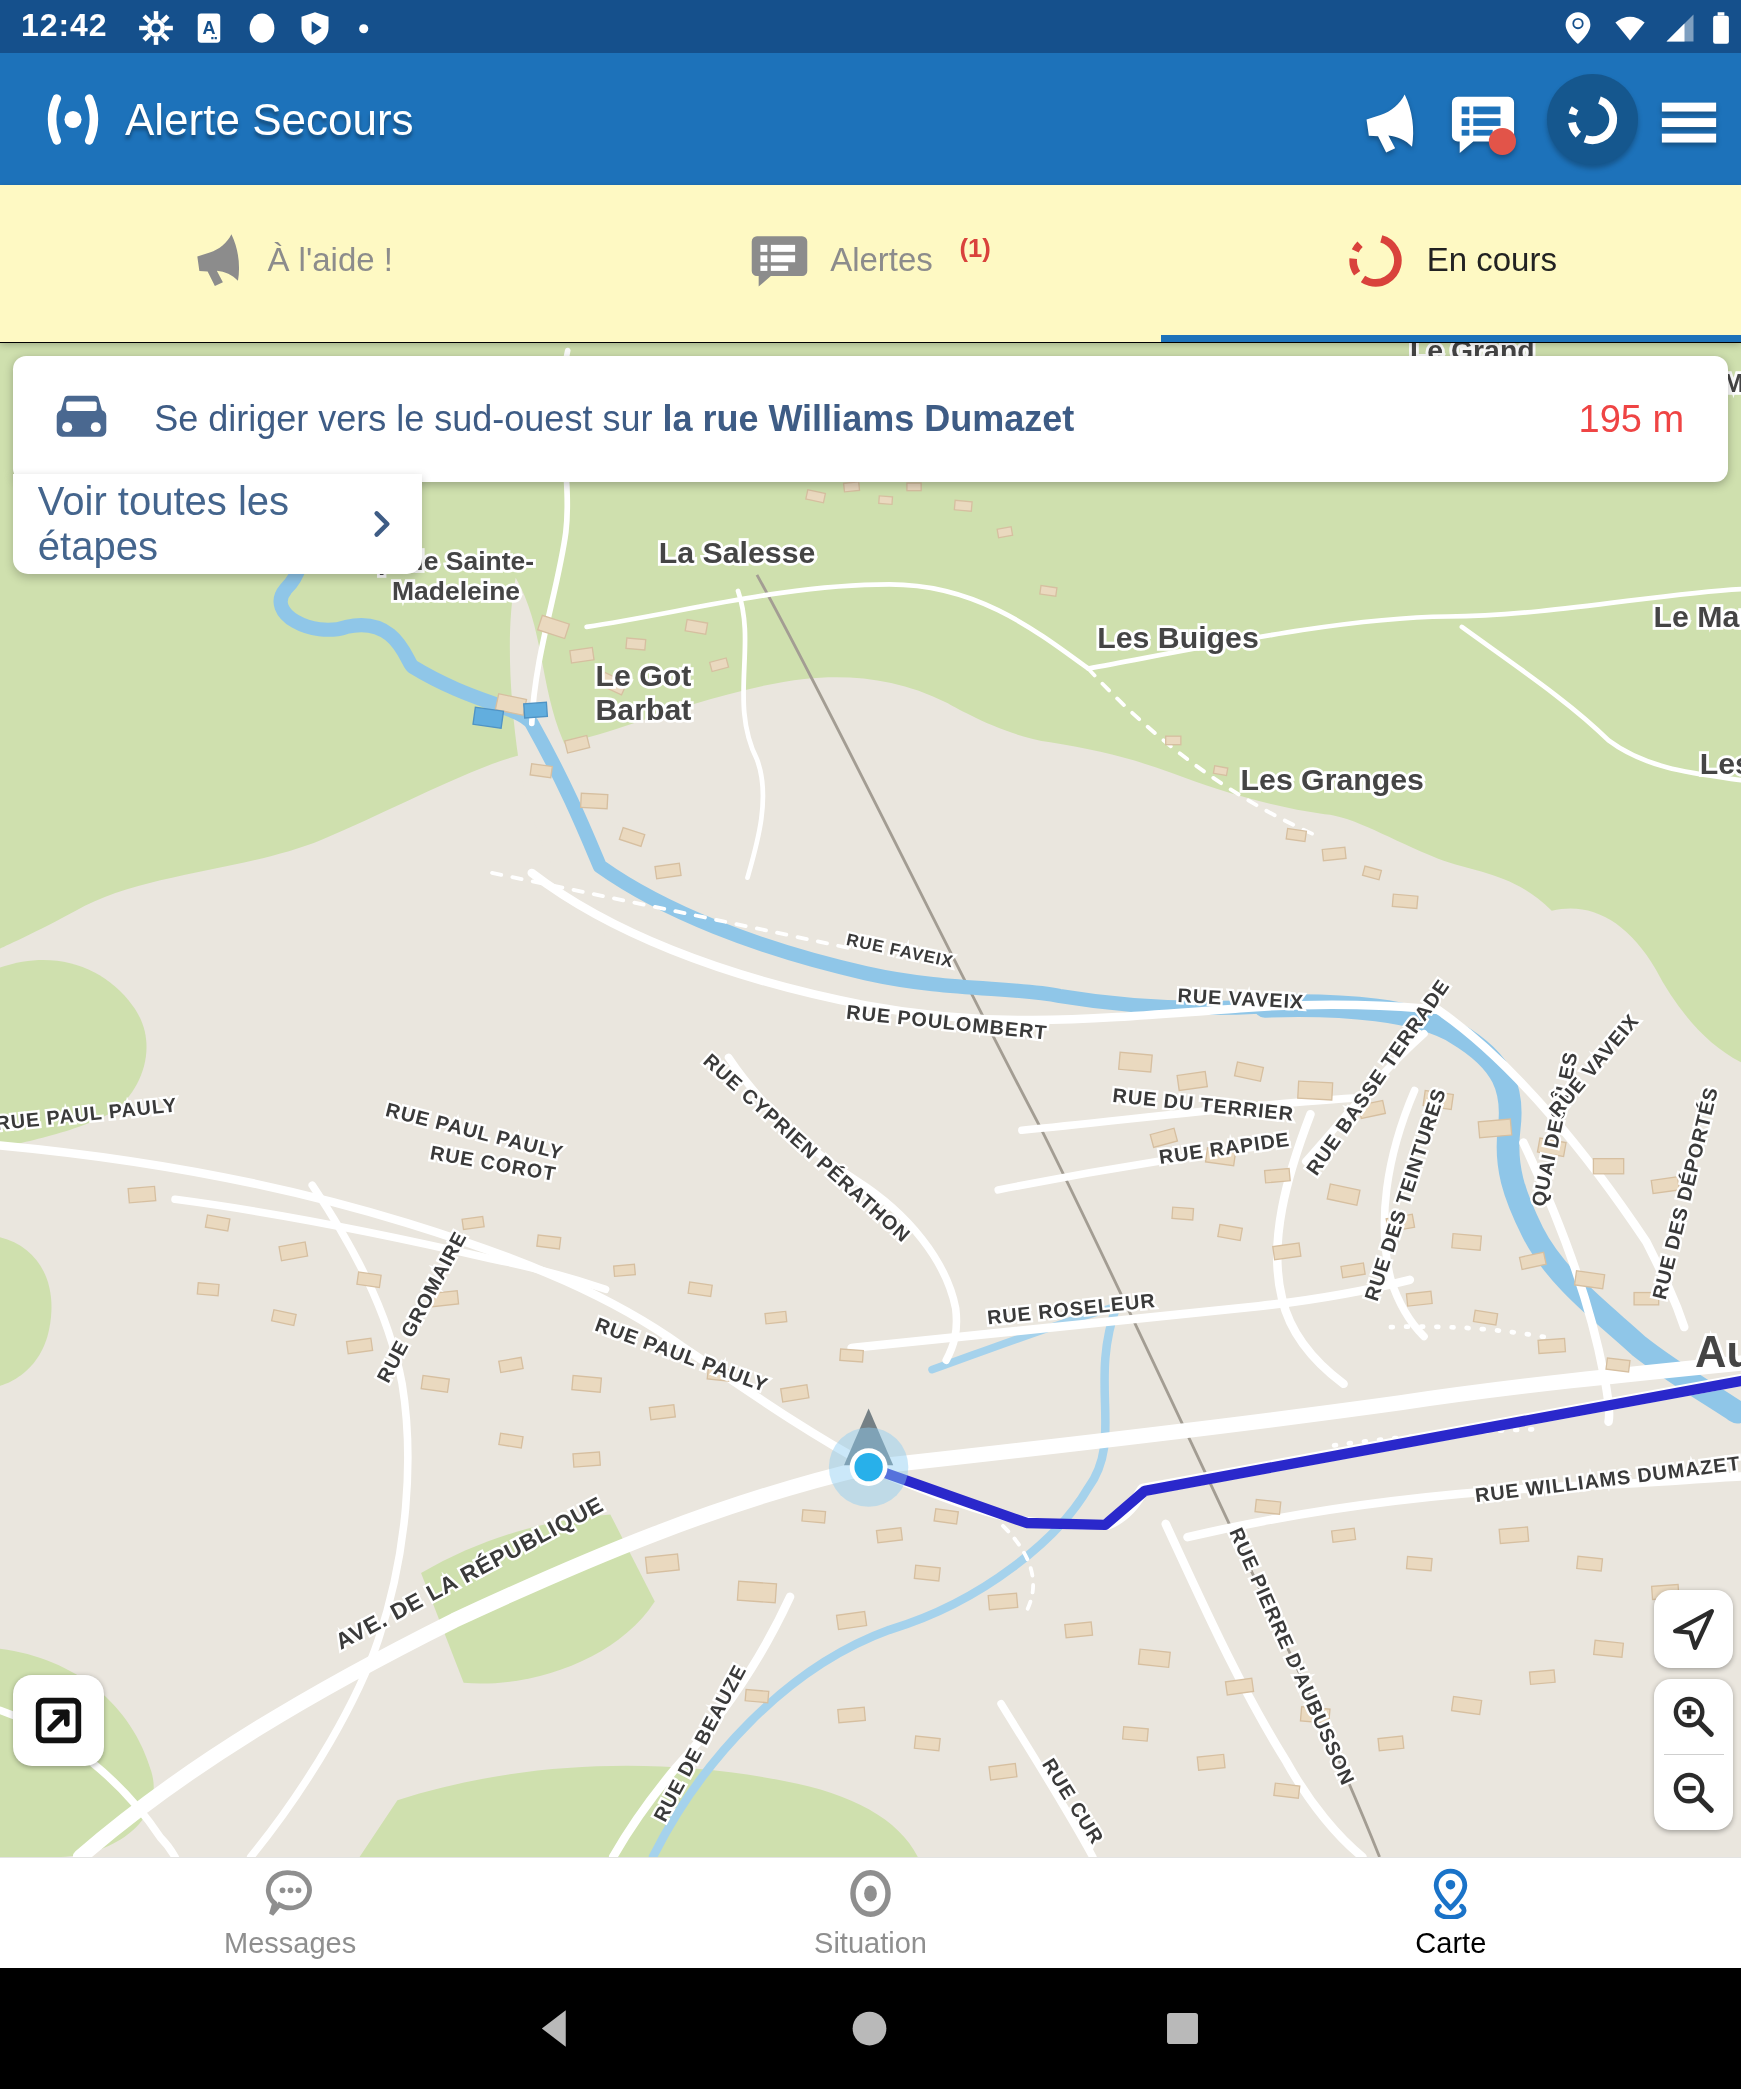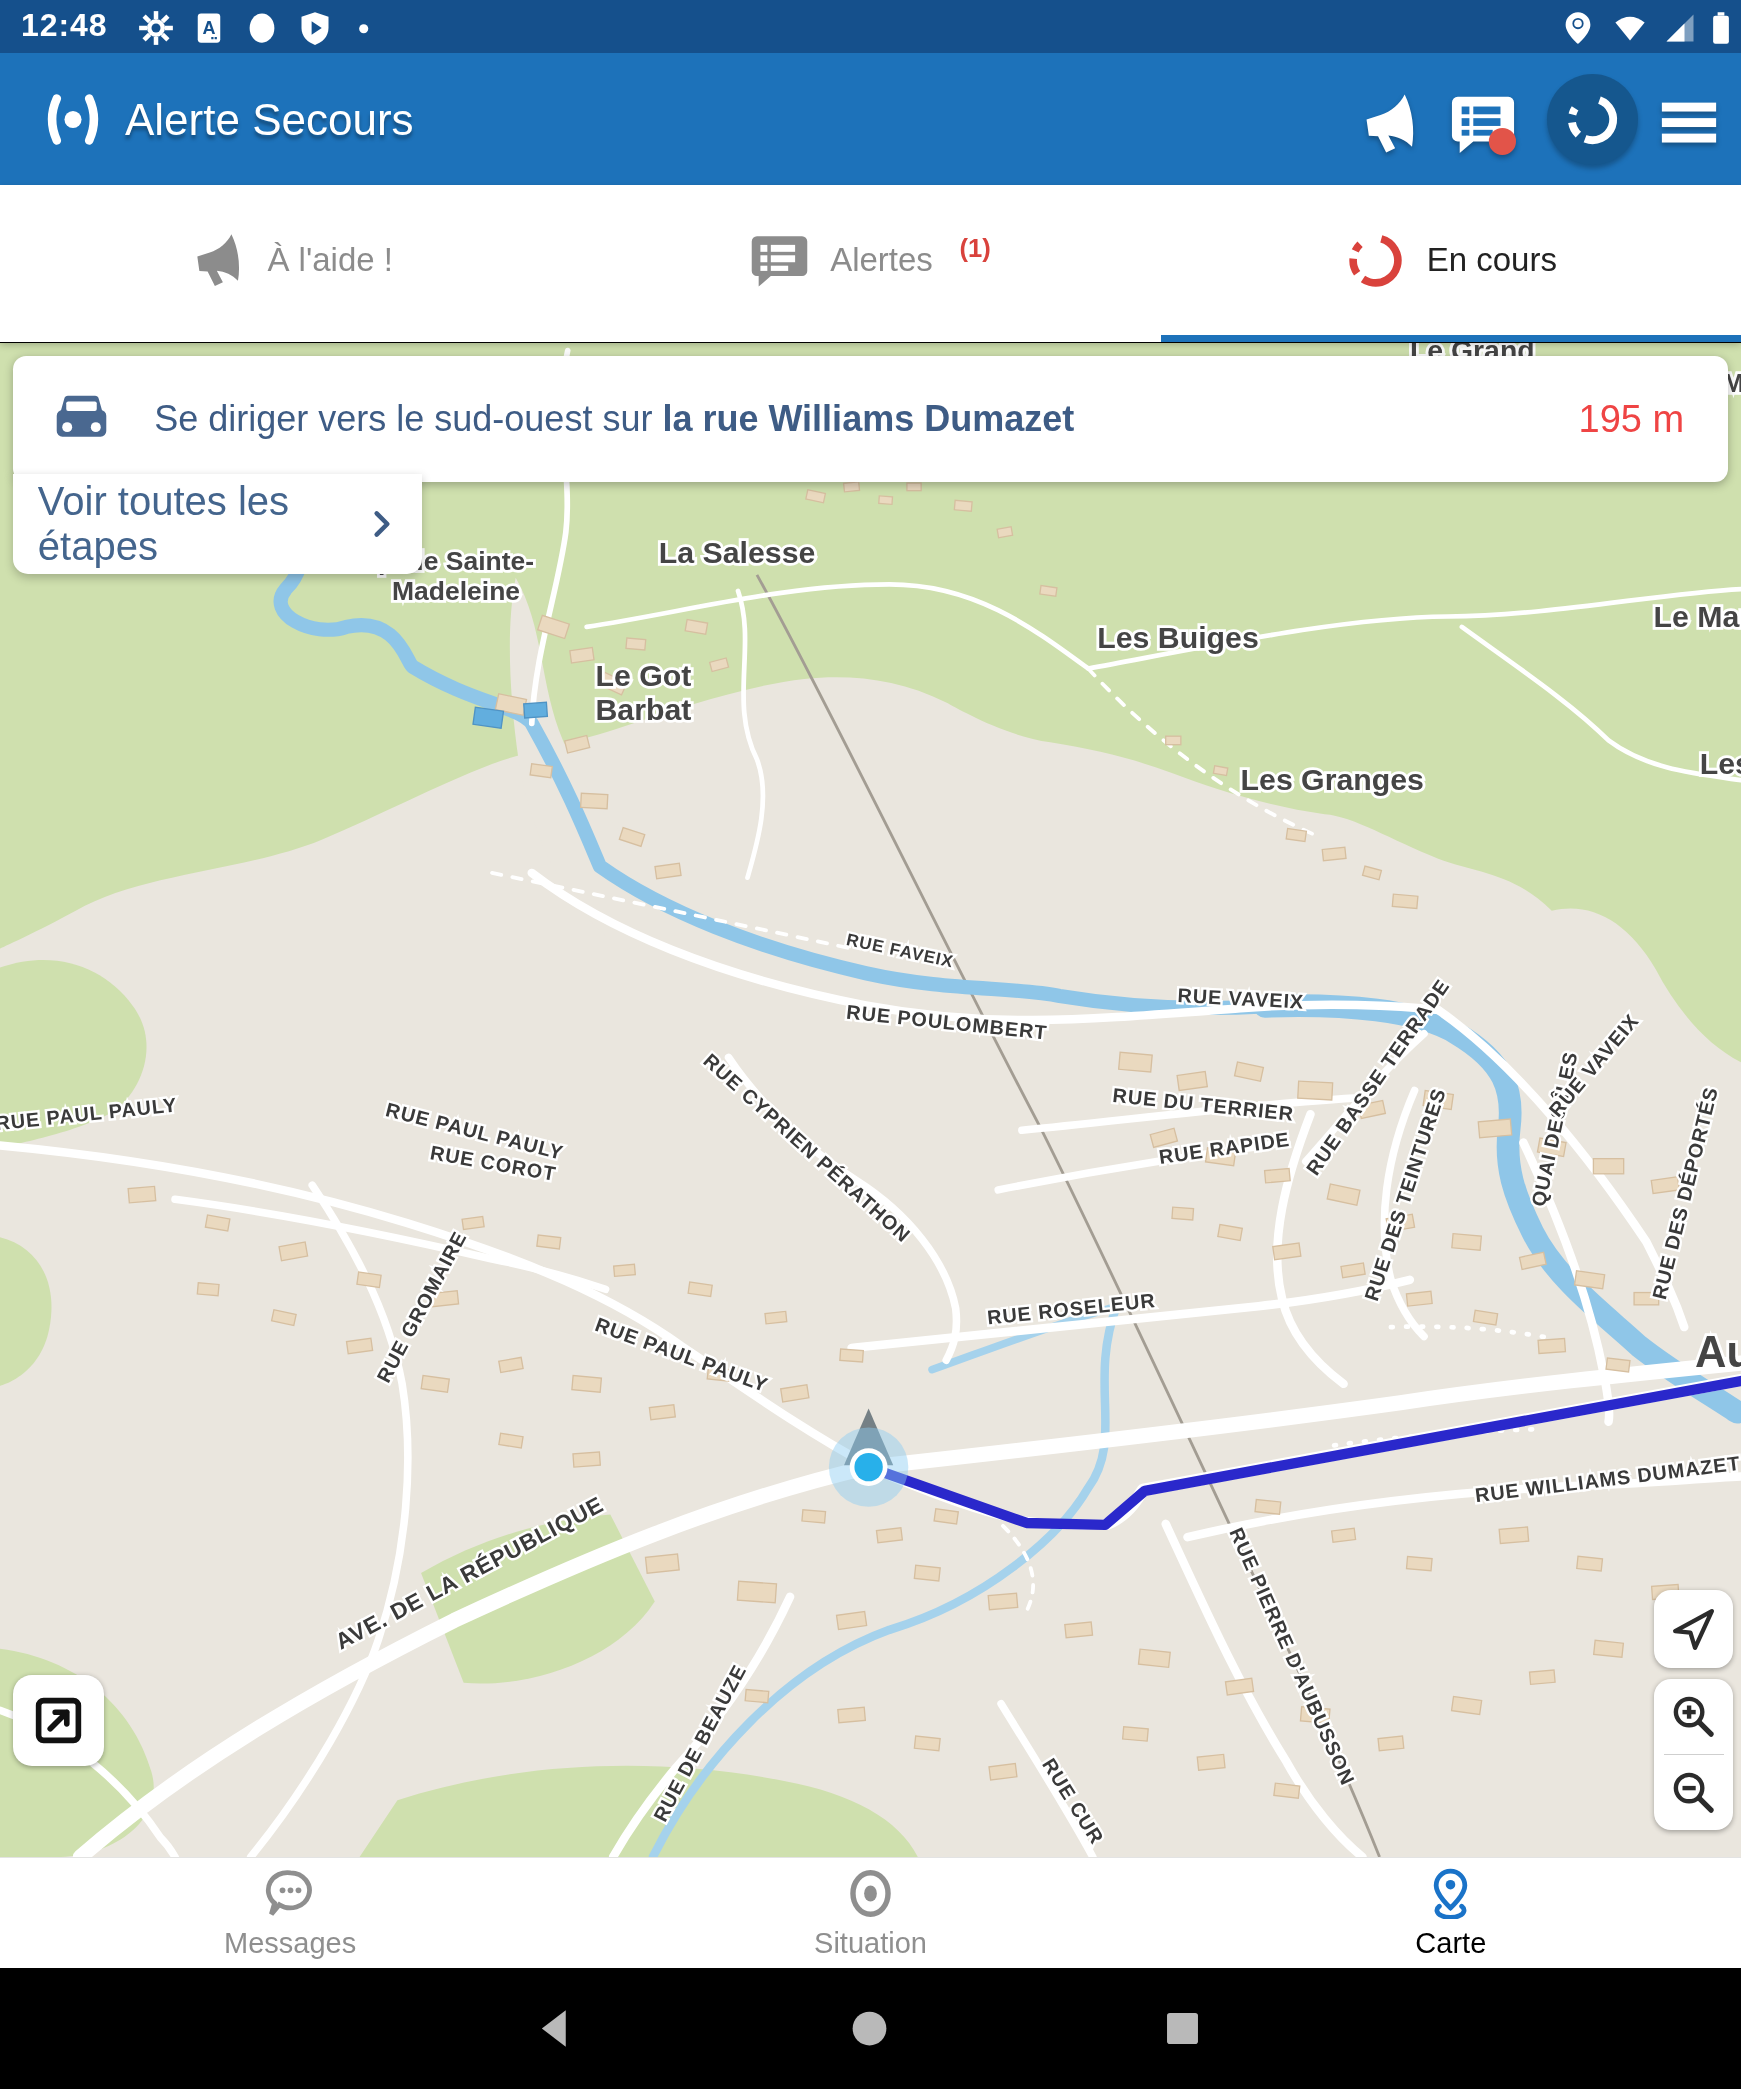--- a/index.html
+++ b/index.html
@@ -12,21 +12,21 @@
   
   .appbar{position:absolute;left:0;top:53px;width:1741px;height:132px;background:#1d72ba;color:#fff;text-align:right;}
   .appbar .logo{position:absolute;left:34px;top:36px;}
   .appbar .title{position:absolute;left:125px;top:42px;font-size:44px;font-weight:500;
                  text-shadow:0 3.8px 3.8px rgba(0,0,0,.35);}
   .abicon{position:absolute;top:38px;filter:drop-shadow(0 3.8px 2.8px rgba(0,0,0,.3));cursor:pointer;}
   .loader-circle{position:absolute;left:1547px;top:21px;width:91px;height:91px;border-radius:50%;
                  background:#15578e;display:flex;align-items:center;justify-content:center;
                  box-shadow:0 3.8px 5.7px rgba(0,0,0,.25);cursor:pointer;}
   
-  .tabbar{position:absolute;left:0;top:185px;width:1741px;height:157px;background:#ffffff;display:flex;
+  .tabbar{position:absolute;left:0;top:185px;width:1741px;height:157px;background:#fef9c3;display:flex;
           box-shadow:0 2.8px 7.6px rgba(0,0,0,.25);z-index:5;}
   .tab{flex:1;display:flex;align-items:center;justify-content:center;gap:21px;color:#8c8c8c;
        font-size:33px;cursor:pointer;border-bottom:7.6px solid transparent;box-sizing:border-box;}
   .tab.active{color:#222;border-bottom-color:#1d72ba;}
   .tab .badge{color:#d9423c;font-size:25.6px;font-weight:700;vertical-align:super;position:relative;top:-11.4px;margin-left:5.7px;}
   
   .maparea{position:absolute;left:0;top:343px;width:1741px;height:1514px;background:#eae6de;overflow:hidden;}
   svg text.st{font-family:"Liberation Sans",sans-serif;font-size:21px;font-weight:700;fill:#3a3a3a;
               letter-spacing:1px;stroke:#fff;stroke-width:5px;paint-order:stroke;text-anchor:middle;}
   svg text.pl{font-family:"Liberation Sans",sans-serif;font-size:31px;font-weight:600;fill:#454545;
@@ -59,21 +59,21 @@
           color:#8f8f8f;font-size:29px;cursor:pointer;}
   .bnitem.active{color:#000000;text-align:center;}
   
   .androidnav{position:absolute;left:0;top:1968px;width:1741px;height:121px;background:#000;z-index:8;}
   .anbtn{position:absolute;top:38px;cursor:pointer;}
 </style>
 </head>
 <body>
 
 <div class="statusbar">
-  <div class="time">12:48</div>
+  <div class="time">12:42</div>
   <svg class="sicon" style="left:138px" width="36" height="36" viewBox="0 0 32 32">
     <g fill="#fff">
         <circle cx="16" cy="16" r="8"></circle>
     <g>
           <rect x="14" y="1" width="4" height="7"></rect>
           <rect x="14" y="24" width="4" height="7"></rect>
     <rect x="1" y="14" width="7" height="4"></rect>
           <rect x="24" y="14" width="7" height="4"></rect>
     <rect x="14" y="1" width="4" height="7" transform="rotate(45 16 16)"></rect>
           <rect x="14" y="24" width="4" height="7" transform="rotate(45 16 16)"></rect>

